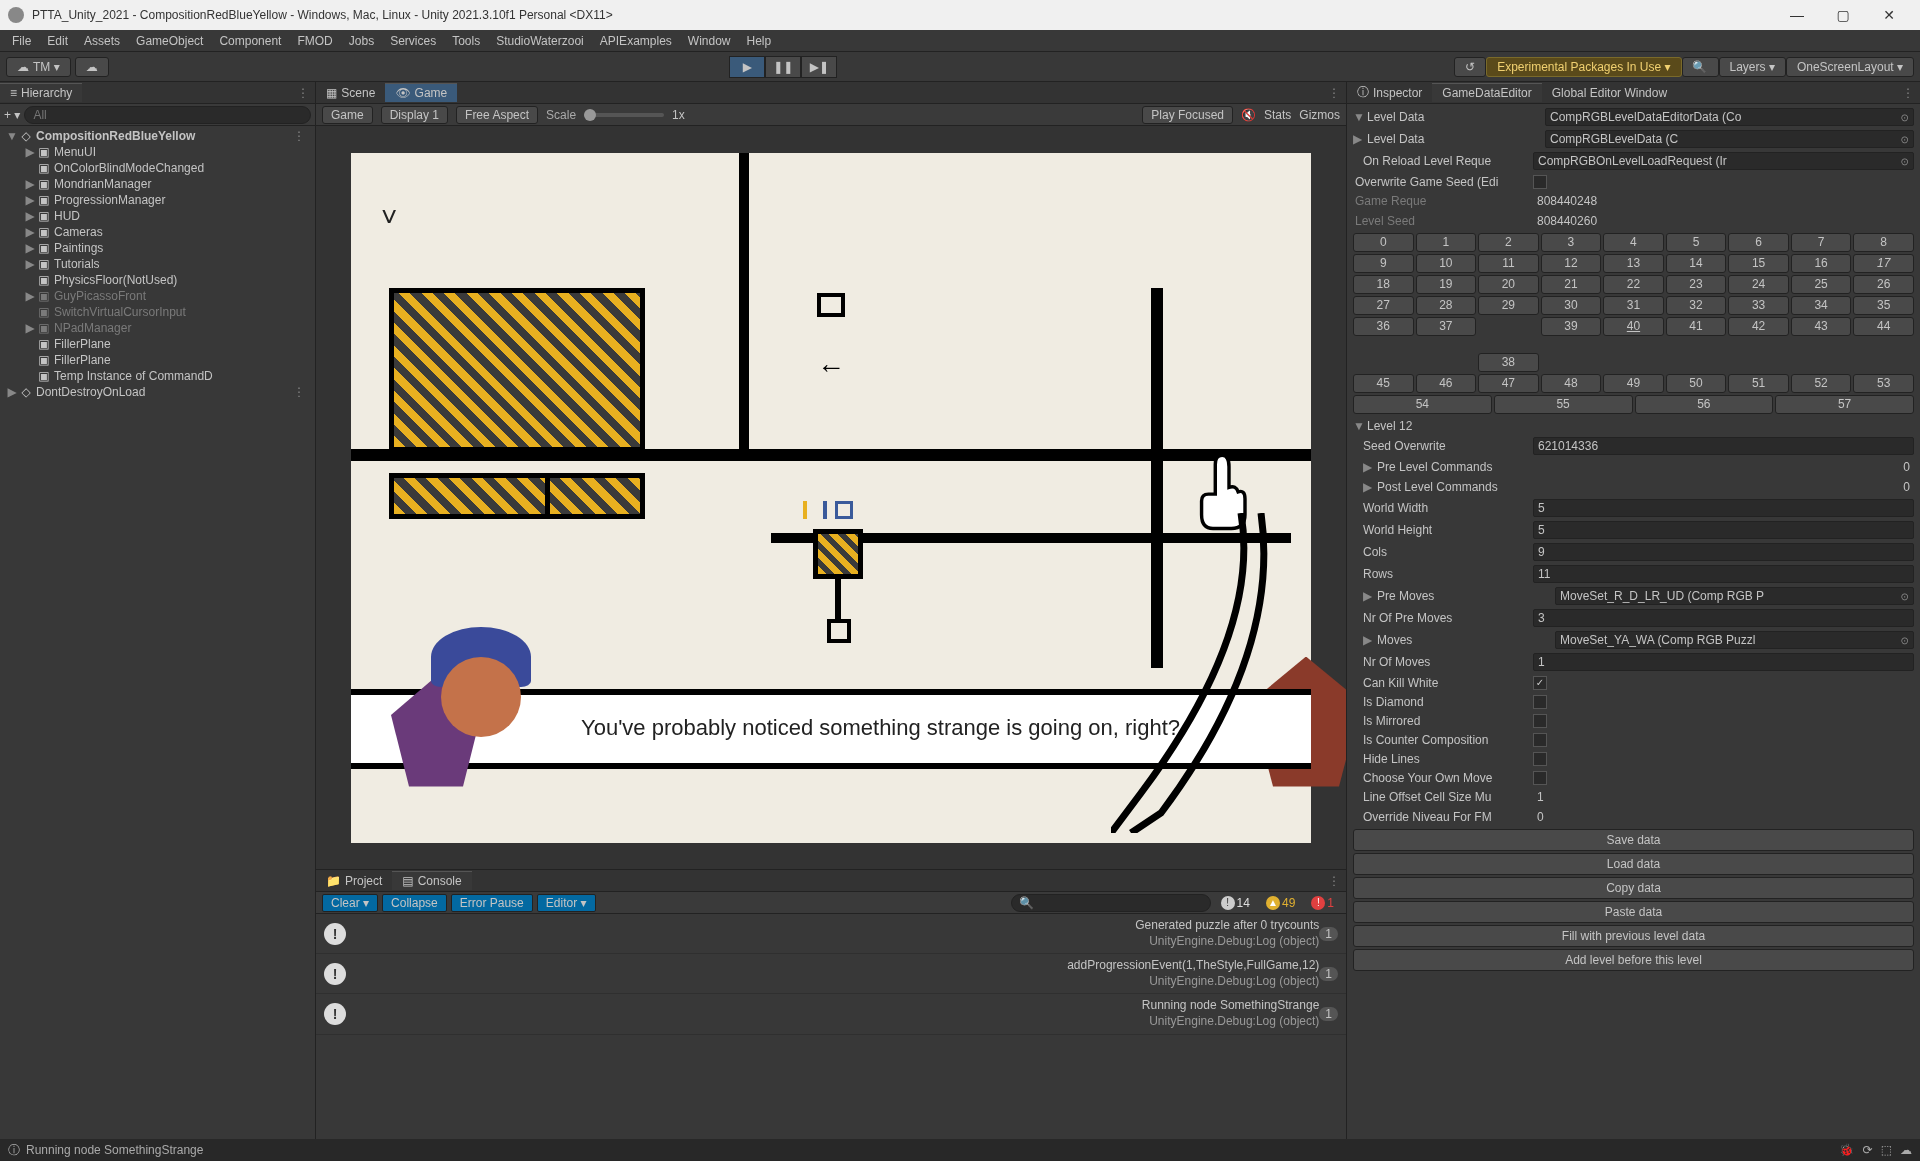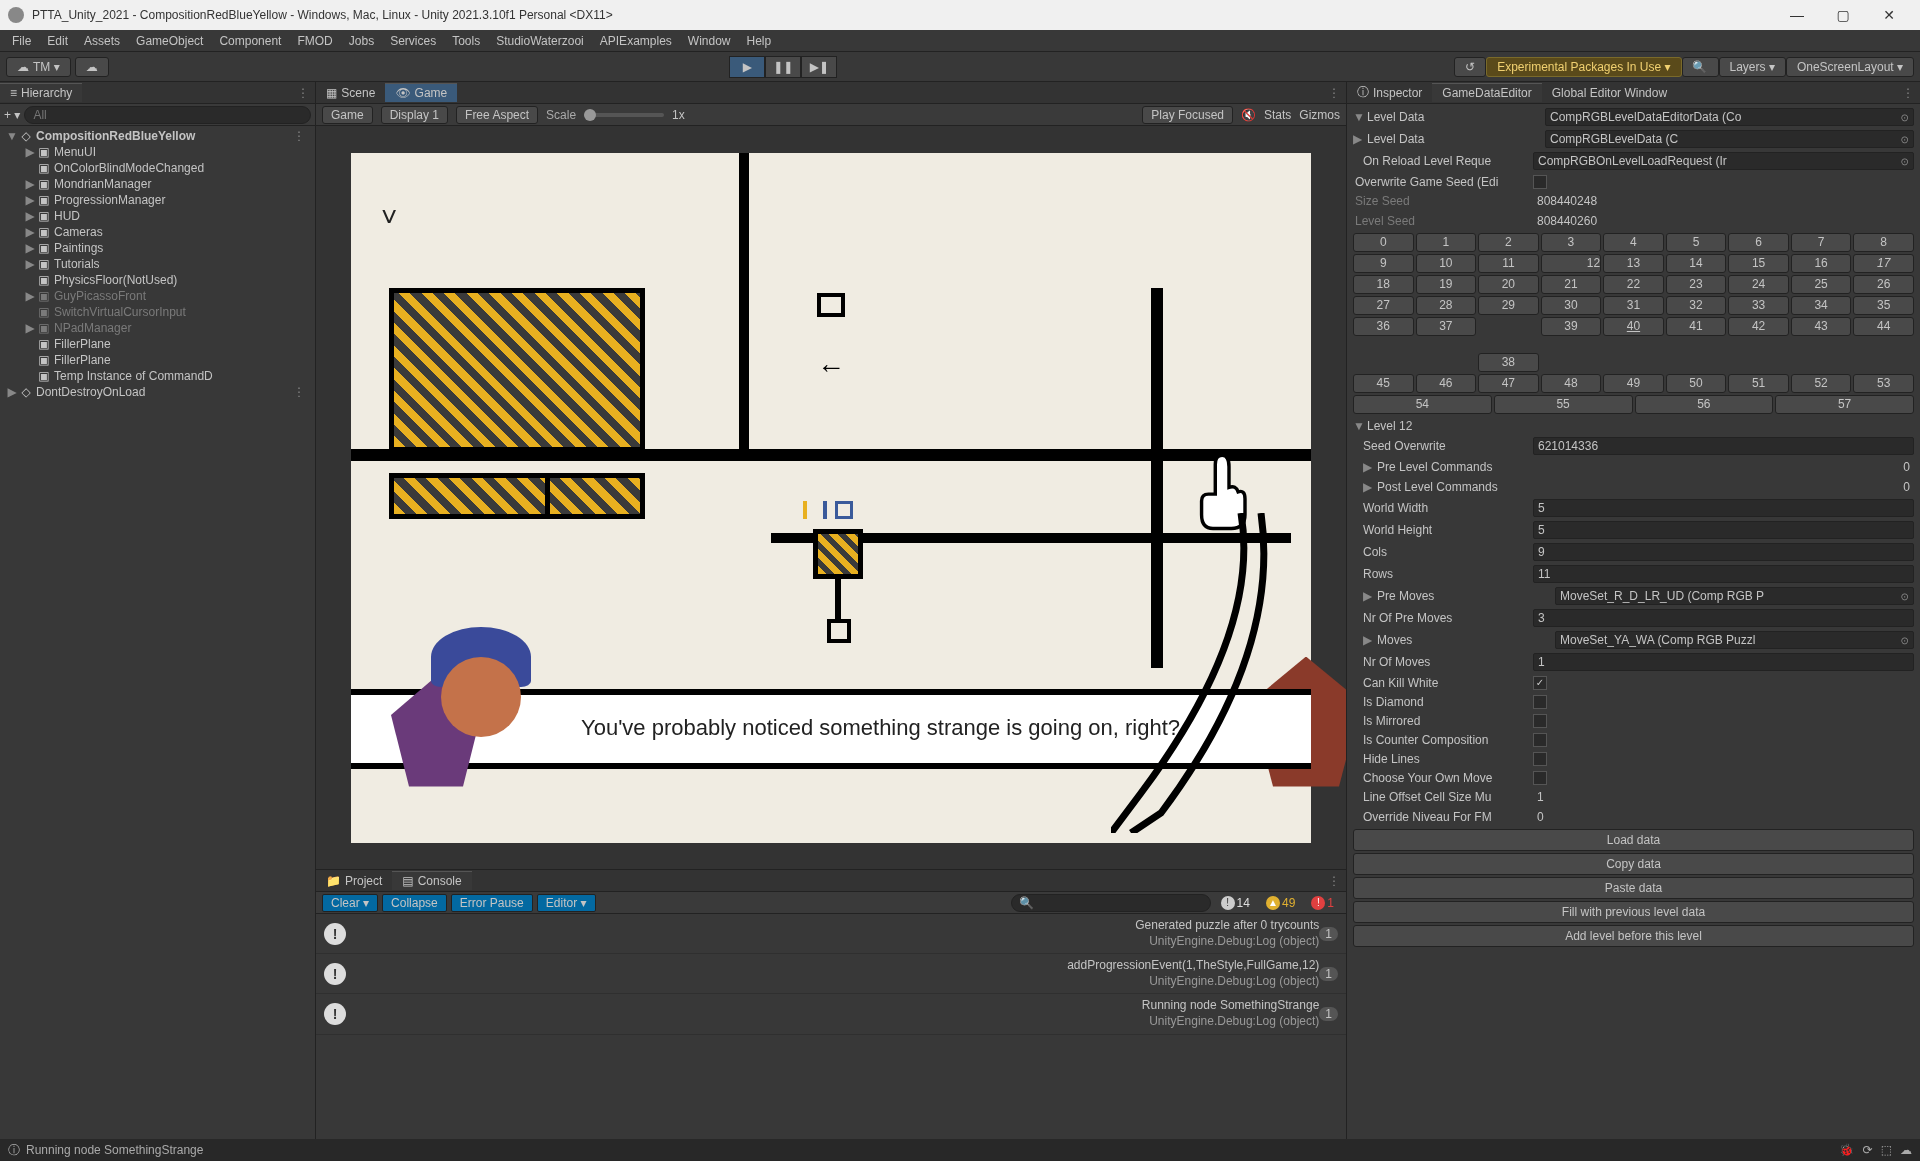--- a/index.html
+++ b/index.html
@@ -430,41 +430,41 @@
         </div>
       <div class="prow">
           <span class="lbl">On Reload Level Reque</span>
           <span class="val obj">CompRGBOnLevelLoadRequest (Ir</span>
         </div>
       <div class="prow">
           <span class="lbl" style="padding-left:2px">Overwrite Game Seed (Edi</span>
           <span class="check"></span>
         </div>
       <div class="prow">
-          <span class="lbl dim" style="padding-left:2px">Size Seed</span>
+          <span class="lbl dim" style="padding-left:2px">Game Reque</span>
           <span class="valro dim">808440248</span>
         </div>
       <div class="prow">
           <span class="lbl dim" style="padding-left:2px">Level Seed</span>
           <span class="valro dim">808440260</span>
         </div>
       <div class="numgrid" id="numgrid">
           <div class="nbtn" style="flex: 0 0 calc(11.1111% - 1.77778px);">0</div>
           <div class="nbtn" style="flex: 0 0 calc(11.1111% - 1.77778px);">1</div>
           <div class="nbtn" style="flex: 0 0 calc(11.1111% - 1.77778px);">2</div>
           <div class="nbtn" style="flex: 0 0 calc(11.1111% - 1.77778px);">3</div>
           <div class="nbtn" style="flex: 0 0 calc(11.1111% - 1.77778px);">4</div>
           <div class="nbtn" style="flex: 0 0 calc(11.1111% - 1.77778px);">5</div>
           <div class="nbtn" style="flex: 0 0 calc(11.1111% - 1.77778px);">6</div>
           <div class="nbtn" style="flex: 0 0 calc(11.1111% - 1.77778px);">7</div>
           <div class="nbtn" style="flex: 0 0 calc(11.1111% - 1.77778px);">8</div>
           <div class="nbtn" style="flex: 0 0 calc(11.1111% - 1.77778px);">9</div>
           <div class="nbtn" style="flex: 0 0 calc(11.1111% - 1.77778px);">10</div>
           <div class="nbtn" style="flex: 0 0 calc(11.1111% - 1.77778px);">11</div>
-          <div class="nbtn" style="flex: 0 0 calc(11.1111% - 1.77778px); text-align: right;">12</div>
+          <div class="nbtn" style="flex: 0 0 calc(11.1111% - 1.77778px);">12</div>
           <div class="nbtn" style="flex: 0 0 calc(11.1111% - 1.77778px);">13</div>
           <div class="nbtn" style="flex: 0 0 calc(11.1111% - 1.77778px);">14</div>
           <div class="nbtn" style="flex: 0 0 calc(11.1111% - 1.77778px);">15</div>
           <div class="nbtn" style="flex: 0 0 calc(11.1111% - 1.77778px);">16</div>
           <div class="nbtn" style="flex: 0 0 calc(11.1111% - 1.77778px); font-style: italic;">17</div>
           <div class="nbtn" style="flex: 0 0 calc(11.1111% - 1.77778px);">18</div>
           <div class="nbtn" style="flex: 0 0 calc(11.1111% - 1.77778px);">19</div>
           <div class="nbtn" style="flex: 0 0 calc(11.1111% - 1.77778px);">20</div>
           <div class="nbtn" style="flex: 0 0 calc(11.1111% - 1.77778px);">21</div>
           <div class="nbtn" style="flex: 0 0 calc(11.1111% - 1.77778px);">22</div>
@@ -583,20 +583,21 @@
           <span class="check"></span>
         </div>
       <div class="prow">
           <span class="lbl">Line Offset Cell Size Mu</span>
           <span class="valro">1</span>
         </div>
       <div class="prow">
           <span class="lbl">Override Niveau For FM</span>
           <span class="valro">0</span>
         </div>
+      <div class="actbtn">Save data</div>
       <div class="actbtn">Load data</div>
       <div class="actbtn">Copy data</div>
       <div class="actbtn">Paste data</div>
       <div class="actbtn">Fill with previous level data</div>
       <div class="actbtn">Add level before this level</div>
     </div>
   </div>
 </div>
 
 <div class="statusbar">

